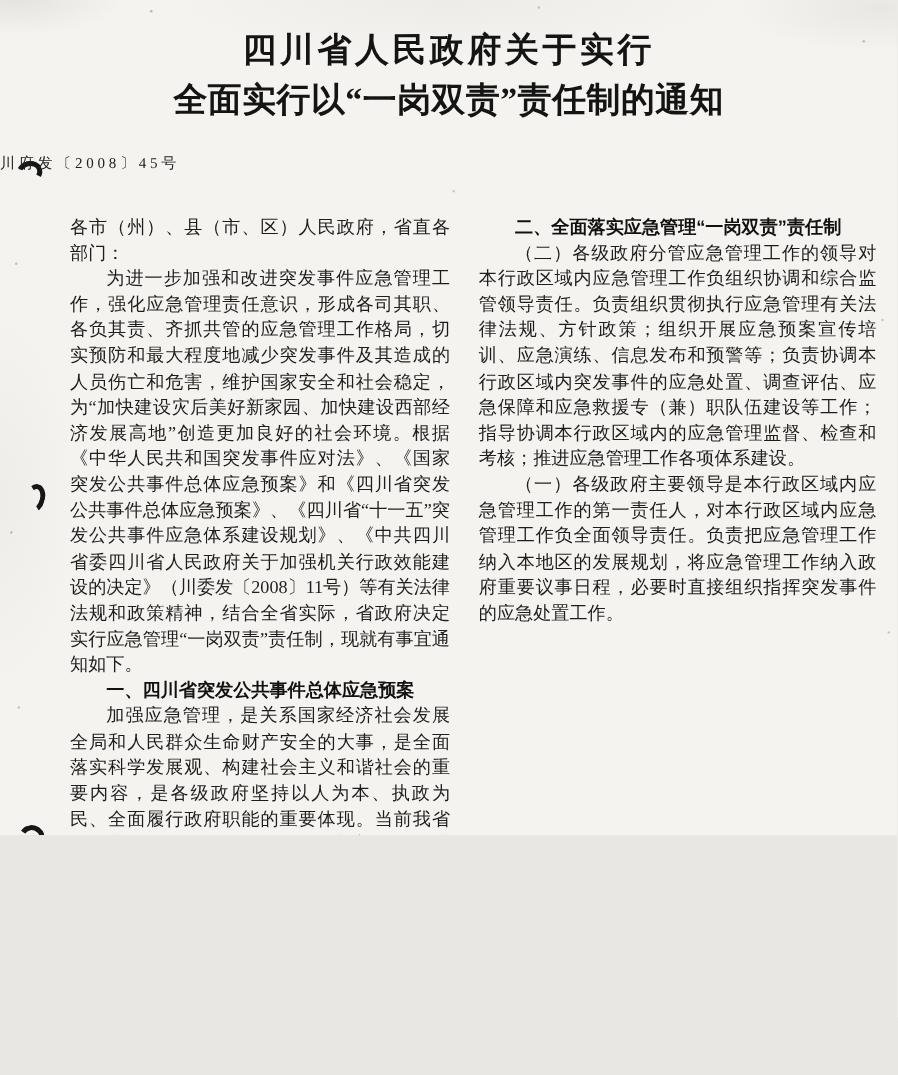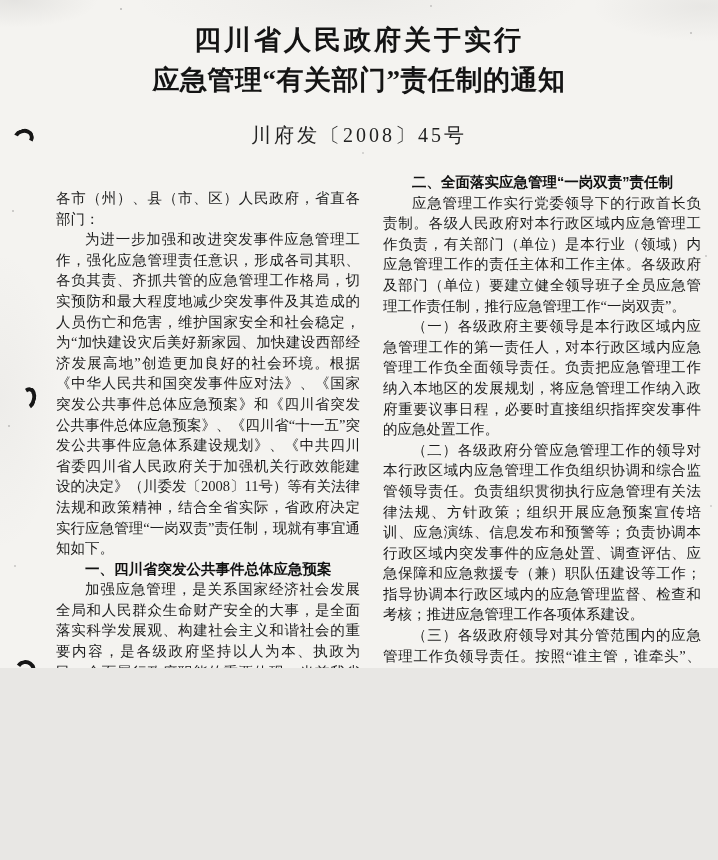--- a/index.html
+++ b/index.html
@@ -14,30 +14,30 @@
       radial-gradient(ellipse 80px 200px at 0% 60%, rgba(120,120,120,.05), transparent 75%);
     font-family:"Liberation Serif","DejaVu Serif",serif;
     color:#1c1c1c;
     overflow:hidden;
   }
   .title{position:absolute;top:20px;left:0;width:100%;margin:0;
     text-align:center;font-weight:bold;font-size:27px;line-height:40px;color:#141414;}
   .title .t1{display:block;letter-spacing:3px;}
   .title .t2{display:block;letter-spacing:0.5px;}
   .docnum{position:absolute;top:122px;left:0;width:100%;
-    text-align:center;font-size:20px;letter-spacing:3px;color:#222;}
+    font-size:12px;letter-spacing:3px;color:#222;}
   .col{position:absolute;top:172px;font-size:14.5px;line-height:20.6px;
     text-align:justify;color:#1d1d1d;}
   .col-left{left:56px;width:304px;}
   .col-right{left:383px;width:318px;}
   .col p{margin:0;padding:0;}
   .col p.para{text-indent:2em;}
   .col p.heading{text-indent:2em;font-weight:bold;
     font-family:Liberation Sans, sans-serif;color:#111;}
-  .col p.salutation,.col p.continuation{text-indent:0;margin-top:16px;}
+  .col p.salutation,.col p.continuation{text-indent:0;}
   
   .blot{position:absolute;border:4px solid #161616;border-radius:50%;
     border-left-color:transparent;background:transparent;}
   .blot1{left:13px;top:129px;width:13px;height:10px;transform:rotate(-18deg);border-bottom-color:transparent;}
   .blot2{left:20px;top:387px;width:8px;height:15px;transform:rotate(14deg);border-bottom-color:transparent;}
   .blot3{left:15px;top:660px;width:13px;height:14px;transform:rotate(-10deg);}
   
   .specks{position:absolute;left:0;top:0;width:2px;height:2px;border-radius:50%;
     box-shadow:
       120px 8px 0 rgba(110,110,110,.45), 430px 5px 0 rgba(110,110,110,.35),
@@ -51,31 +51,29 @@
 <body>
 
 <div class="page">
   <span class="specks"></span>
   <span class="blot blot1"></span>
   <span class="blot blot2"></span>
   <span class="blot blot3"></span>
 
   <h1 class="title">
     <span class="t1">四川省人民政府关于实行</span>
-    <span class="t2">应急管理“有关部门”责任制的通知</span>
+    <span class="t2">全面实行以“一岗双责”责任制的通知</span>
   </h1>
 
   <div class="docnum">川府发〔2008〕45号</div>
 
   <div class="col col-left">
       <p class="salutation">各市（州）、县（市、区）人民政府，省直各部门：</p>
       <p class="para">为进一步加强和改进突发事件应急管理工作，强化应急管理责任意识，形成各司其职、各负其责、齐抓共管的应急管理工作格局，切实预防和最大程度地减少突发事件及其造成的人员伤亡和危害，维护国家安全和社会稳定，为“加快建设灾后美好新家园、加快建设西部经济发展高地”创造更加良好的社会环境。根据《中华人民共和国突发事件应对法》、《国家突发公共事件总体应急预案》和《四川省突发公共事件总体应急预案》、《四川省“十一五”突发公共事件应急体系建设规划》、《中共四川省委四川省人民政府关于加强机关行政效能建设的决定》（川委发〔2008〕11号）等有关法律法规和政策精神，结合全省实际，省政府决定实行应急管理“一岗双责”责任制，现就有事宜通知如下。</p>
       <p class="heading">一、四川省突发公共事件总体应急预案</p>
       <p class="para">加强应急管理，是关系国家经济社会发展全局和人民群众生命财产安全的大事，是全面落实科学发展观、构建社会主义和谐社会的重要内容，是各级政府坚持以人为本、执政为民、全面履行政府职能的重要体现。当前我省公共安全形势依然严峻，自然灾害、事故灾难、公共卫生和社会安全事件等各类突发事件时有发生，有的还给人民群众生命财产造成了重大损失。应急管理工作涉及到经济社会发展的各行业、各领域，各级各部门（单位）在抓好本职工作的同时，都必须履行应急管理的职责。做好新形势下的应急管理工作，关键在领导重视，核心在落实各级领导的“一岗双责”责任制。为此，各级政府各有关部门（单位）要充分认识实行应急管理“一岗双责”责任制的重要意义，进一步增强责任感、使命感和紧迫感，深入学习实践科学发展观，切实</p>
     </div>
   <div class="col col-right">
       <p class="heading">二、全面落实应急管理“一岗双责”责任制</p>
-      <p class="para">应急管理工作实行党委领导下的行政首长负责制。各级人民政府对本行政区域内应急管理工作负责，有关部门（单位）是本行业（领域）内应急管理工作的责任主体和工作主体。各级政府及部门（单位）要建立健全领导班子全员应急管理工作责任制，推行应急管理工作“一岗双责”。</p>
+      <p class="para">（二）各级政府分管应急管理工作的领导对本行政区域内应急管理工作负组织协调和综合监管领导责任。负责组织贯彻执行应急管理有关法律法规、方针政策；组织开展应急预案宣传培训、应急演练、信息发布和预警等；负责协调本行政区域内突发事件的应急处置、调查评估、应急保障和应急救援专（兼）职队伍建设等工作；指导协调本行政区域内的应急管理监督、检查和考核；推进应急管理工作各项体系建设。</p>
       <p class="para">（一）各级政府主要领导是本行政区域内应急管理工作的第一责任人，对本行政区域内应急管理工作负全面领导责任。负责把应急管理工作纳入本地区的发展规划，将应急管理工作纳入政府重要议事日程，必要时直接组织指挥突发事件的应急处置工作。</p>
-      <p class="para">（二）各级政府分管应急管理工作的领导对本行政区域内应急管理工作负组织协调和综合监管领导责任。负责组织贯彻执行应急管理有关法律法规、方针政策；组织开展应急预案宣传培训、应急演练、信息发布和预警等；负责协调本行政区域内突发事件的应急处置、调查评估、应急保障和应急救援专（兼）职队伍建设等工作；指导协调本行政区域内的应急管理监督、检查和考核；推进应急管理工作各项体系建设。</p>
-      <p class="para">（三）各级政府领导对其分管范围内的应急管理工作负领导责任。按照“谁主管，谁牵头”、“谁牵头，谁负责”的原则，负责组织指挥分管范围内突发事件的应急处置工作。当突发事件的应急处置工作涉及两个以上政府分管领导时，由工作主要方面的分管范围内领导牵头处理，必要时由主要领导协调处理。</p>
     </div>
 </div>
 
 </body></html>

